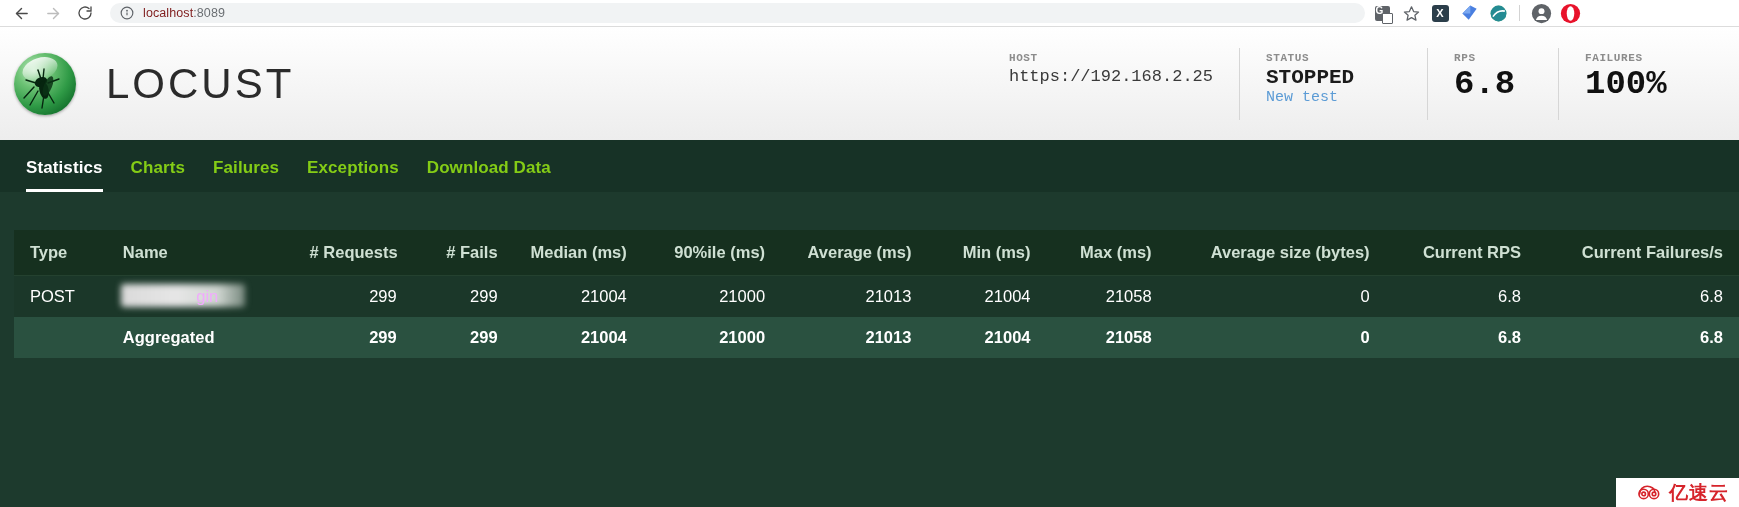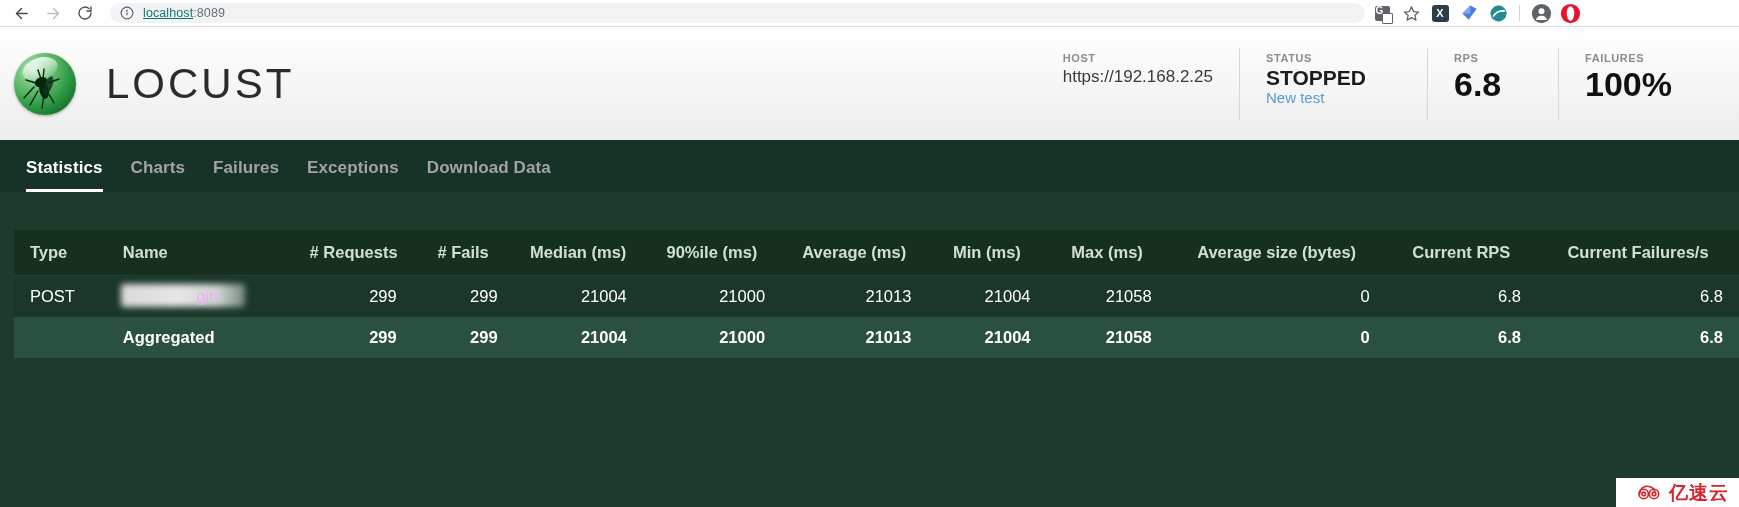--- a/index.html
+++ b/index.html
@@ -24,21 +24,21 @@
   .nav-btn svg{display:block;}
   .url-wrap{
     margin-left:10px;height:20px;flex:0 0 auto;width:1255px;
     background:#f1f3f4;border-radius:10px;display:flex;align-items:center;
     padding:0 10px;box-sizing:border-box;
   }
   .url-info{width:14px;height:14px;flex:0 0 14px;margin-right:9px;color:#5f6368;}
   .url-text{
     font-size:12.5px;color:#202124;letter-spacing:0.1px;white-space:nowrap;
   }
-  .url-text .host{color:#0f766e;text-decoration:underline;}
+  .url-text .host{color:#7f1d1d;}
   .url-text .port{color:#6b6f73;}
   .ext-icons{display:flex;align-items:center;gap:7px;margin-left:6px;}
   .ext{width:22px;height:22px;display:flex;align-items:center;justify-content:center;}
   .ext-sep{width:1px;height:16px;background:#d3d3d3;margin:0 3px;}
 
   
   .ico-translate{width:15px;height:15px;background:#5f6368;border-radius:2px;position:relative;}
   .ico-translate:after{
     content:"G";position:absolute;left:1px;top:-1px;color:#fff;font-size:10px;
     font-family:"Liberation Sans",sans-serif;font-weight:bold;
@@ -73,53 +73,54 @@
   .logo-sphere svg{position:absolute;left:0;top:0;}
   .brand-word{
     font-size:42px;letter-spacing:3px;color:#2b2b2b;font-weight:300;
     font-family:"Liberation Sans",sans-serif;
   }
 
   .stats-strip{display:flex;align-items:stretch;height:72px;margin-right:18px;}
   .stat-cell{
     padding:4px 26px 0 26px;display:flex;flex-direction:column;justify-content:flex-start;
     border-left:1px solid #d6d6d6;
+    font-family:Liberation Mono, monospace;
   }
   .stat-cell:first-child{border-left:none;}
   .stat-label{
     font-size:11px;letter-spacing:.6px;color:#8c8c8c;font-weight:bold;margin-bottom:3px;
     text-transform:uppercase;
   }
   .stat-host{font-size:17px;color:#3a3a3a;}
   .stat-big{font-size:21px;color:#1b1b1b;font-weight:bold;line-height:1.05;}
   .stat-huge{font-size:34px;color:#111;font-weight:bold;line-height:1;}
   .stat-link{font-size:15px;color:#5b9bd5;cursor:pointer;}
   .cell-status{min-width:135px;}
   .cell-rps{min-width:78px;}
   .cell-failures{min-width:110px;}
 
   
   .navbar{
     height:52px;background:#173226;display:flex;align-items:flex-end;
     padding-left:26px;box-sizing:border-box;
   }
   .tab{
-    font-size:17px;font-weight:bold;color:#a3a3a3;padding:0 0 11px 0;margin-right:28px;
+    font-size:17px;font-weight:bold;color:#84cc16;padding:0 0 11px 0;margin-right:28px;
     cursor:pointer;border-bottom:3px solid transparent;letter-spacing:.1px;
   }
   .tab.active{color:#ffffff;border-bottom-color:#ffffff;}
 
   
   .content{padding:38px 0 0 14px;box-sizing:border-box;}
   table.stats{
     width:1725px;border-collapse:collapse;table-layout:fixed;
   }
   table.stats th{
     background:#16301f;color:#cfe0d3;font-size:16.5px;font-weight:bold;
-    padding:13px 16px;white-space:nowrap;
+    padding:13px 16px;text-align:right;white-space:nowrap;
     border-bottom:1px solid #24412f;
   }
   table.stats th.l,table.stats td.l{text-align:left;}
   table.stats td{
     color:#ffffff;font-size:16.5px;padding:11px 16px;text-align:right;white-space:nowrap;
   }
   tr.row-normal td{background:#1b3729;}
   tr.row-total td{background:#2a5140;font-weight:bold;}
   tr.row-total td.l{font-weight:bold;}
 

